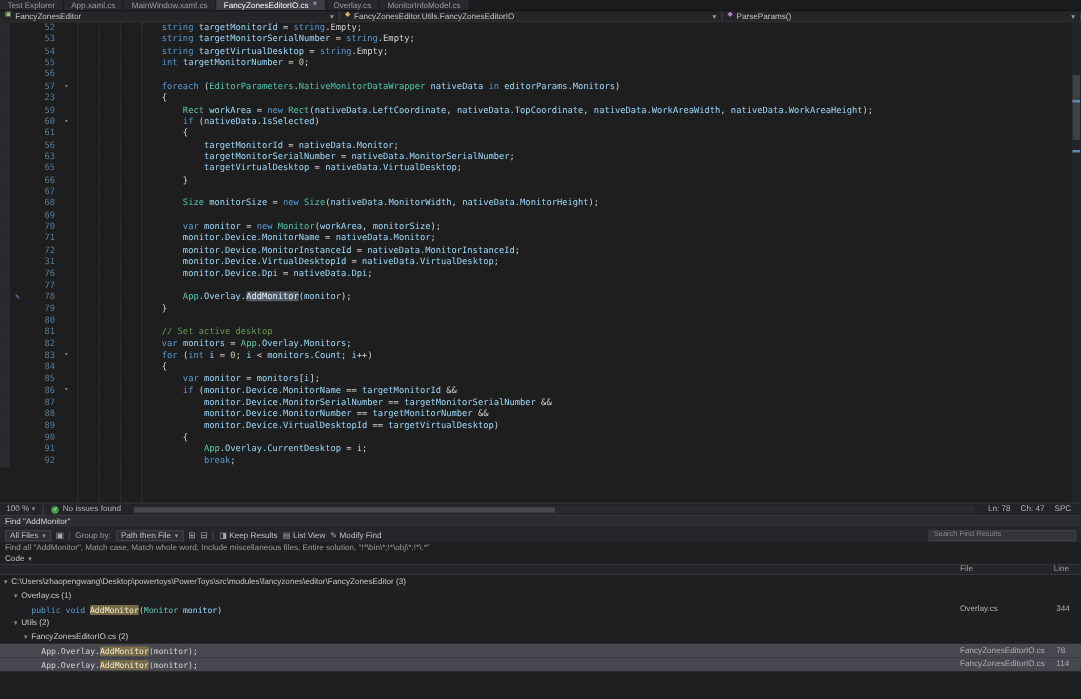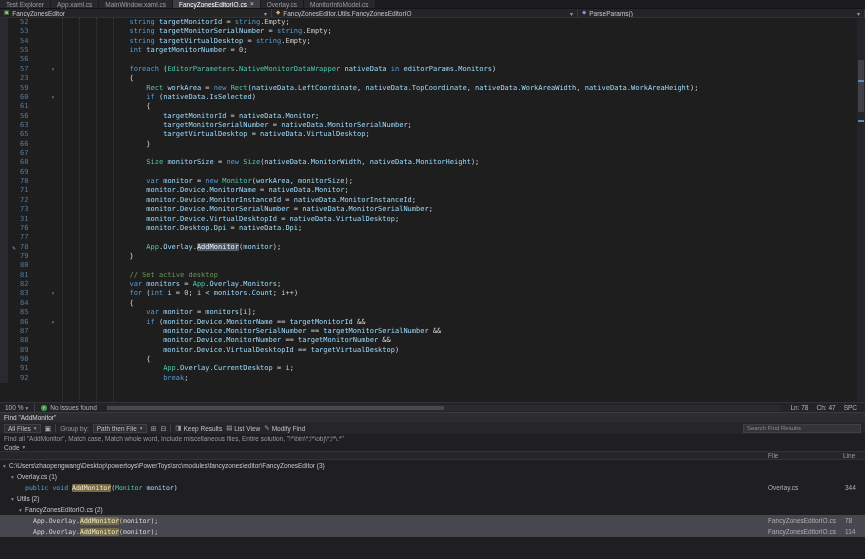--- a/index.html
+++ b/index.html
@@ -23,21 +23,21 @@
   .nav-combo .caret{margin-left:auto;color:#9a9a9a;font-size:6px}
   .nc-ico{font-size:5.5px;line-height:1}
   .nav-project{width:272px}.nav-type{width:306px}.nav-member{flex:1}
 
   
   .editor{position:absolute;left:0;top:18px;width:857px;height:384px;background:#1e1e1e;overflow:hidden}
   .code-line{display:flex;height:9.366px;line-height:9.366px;
     font-family:"DejaVu Sans Mono",monospace;font-size:7px;white-space:pre}
   .ln-margin{width:8px;background:#2a2a2e;flex:none}
   .ln-icon{width:12px;flex:none;text-align:center;color:#6aa0d8;font-size:6px}
-  .ln-num{width:28px;flex:none;color:#547c9e;padding-right:4px}
+  .ln-num{width:28px;flex:none;text-align:right;color:#547c9e;padding-right:4px}
   .ln-fold{width:10px;flex:none;text-align:center;color:#8a8a8a;font-size:5.5px}
   .code{flex:1;padding-left:4px;color:#d4d4d4;overflow:hidden}
   .guides{position:absolute;left:0;top:0;width:100%;height:100%;pointer-events:none}
   .guides .g{position:absolute;top:0;bottom:0;border-left:1px dotted #39393d}
   .tk-k{color:#569cd6}.tk-t{color:#4ec9b0}.tk-i{color:#9cdcfe}
   .tk-p{color:#d4d4d4}.tk-c{color:#6a9955}.tk-n{color:#b5cea8}
   .tk-hl{color:#e8eff6;background:#4e5a66;border-radius:1px}
   .tk-match{color:#f0ead2;background:#756a45;border-radius:1px}
 
   
@@ -161,23 +161,22 @@
         <div class="code-line"><span class="ln-margin"></span><span class="ln-icon"></span><span class="ln-num">56</span><span class="ln-fold"></span><span class="code"><span class="tk-p">                        </span><span class="tk-i">targetMonitorId</span><span class="tk-p"> = </span><span class="tk-i">nativeData.Monitor</span><span class="tk-p">;</span></span></div>
         <div class="code-line"><span class="ln-margin"></span><span class="ln-icon"></span><span class="ln-num">63</span><span class="ln-fold"></span><span class="code"><span class="tk-p">                        </span><span class="tk-i">targetMonitorSerialNumber</span><span class="tk-p"> = </span><span class="tk-i">nativeData.MonitorSerialNumber</span><span class="tk-p">;</span></span></div>
         <div class="code-line"><span class="ln-margin"></span><span class="ln-icon"></span><span class="ln-num">65</span><span class="ln-fold"></span><span class="code"><span class="tk-p">                        </span><span class="tk-i">targetVirtualDesktop</span><span class="tk-p"> = </span><span class="tk-i">nativeData.VirtualDesktop</span><span class="tk-p">;</span></span></div>
         <div class="code-line"><span class="ln-margin"></span><span class="ln-icon"></span><span class="ln-num">66</span><span class="ln-fold"></span><span class="code"><span class="tk-p">                    }</span></span></div>
         <div class="code-line"><span class="ln-margin"></span><span class="ln-icon"></span><span class="ln-num">67</span><span class="ln-fold"></span><span class="code"></span></div>
         <div class="code-line"><span class="ln-margin"></span><span class="ln-icon"></span><span class="ln-num">68</span><span class="ln-fold"></span><span class="code"><span class="tk-p">                    </span><span class="tk-t">Size</span><span class="tk-p"> </span><span class="tk-i">monitorSize</span><span class="tk-p"> = </span><span class="tk-k">new</span><span class="tk-p"> </span><span class="tk-t">Size</span><span class="tk-p">(</span><span class="tk-i">nativeData.MonitorWidth</span><span class="tk-p">, </span><span class="tk-i">nativeData.MonitorHeight</span><span class="tk-p">);</span></span></div>
         <div class="code-line"><span class="ln-margin"></span><span class="ln-icon"></span><span class="ln-num">69</span><span class="ln-fold"></span><span class="code"></span></div>
         <div class="code-line"><span class="ln-margin"></span><span class="ln-icon"></span><span class="ln-num">70</span><span class="ln-fold"></span><span class="code"><span class="tk-p">                    </span><span class="tk-k">var</span><span class="tk-p"> </span><span class="tk-i">monitor</span><span class="tk-p"> = </span><span class="tk-k">new</span><span class="tk-p"> </span><span class="tk-t">Monitor</span><span class="tk-p">(</span><span class="tk-i">workArea</span><span class="tk-p">, </span><span class="tk-i">monitorSize</span><span class="tk-p">);</span></span></div>
         <div class="code-line"><span class="ln-margin"></span><span class="ln-icon"></span><span class="ln-num">71</span><span class="ln-fold"></span><span class="code"><span class="tk-p">                    </span><span class="tk-i">monitor.Device.MonitorName</span><span class="tk-p"> = </span><span class="tk-i">nativeData.Monitor</span><span class="tk-p">;</span></span></div>
         <div class="code-line"><span class="ln-margin"></span><span class="ln-icon"></span><span class="ln-num">72</span><span class="ln-fold"></span><span class="code"><span class="tk-p">                    </span><span class="tk-i">monitor.Device.MonitorInstanceId</span><span class="tk-p"> = </span><span class="tk-i">nativeData.MonitorInstanceId</span><span class="tk-p">;</span></span></div>
-        <div class="code-line"><span class="ln-margin"></span><span class="ln-icon"></span><span class="ln-num">73</span><span class="ln-fold"></span><span class="code"><span class="tk-p">                    </span><span class="tk-i">monitor.Device.MonitorSerialNumber</span><span class="tk-p"> = </span><span class="tk-i">nativeData.MonitorSerialNumber</span><span class="tk-p">;</span></span></div>
         <div class="code-line"><span class="ln-margin"></span><span class="ln-icon"></span><span class="ln-num">31</span><span class="ln-fold"></span><span class="code"><span class="tk-p">                    </span><span class="tk-i">monitor.Device.VirtualDesktopId</span><span class="tk-p"> = </span><span class="tk-i">nativeData.VirtualDesktop</span><span class="tk-p">;</span></span></div>
-        <div class="code-line"><span class="ln-margin"></span><span class="ln-icon"></span><span class="ln-num">76</span><span class="ln-fold"></span><span class="code"><span class="tk-p">                    </span><span class="tk-i">monitor.Desktop.Dpi</span><span class="tk-p"> = </span><span class="tk-i">nativeData.Dpi</span><span class="tk-p">;</span></span></div>
+        <div class="code-line"><span class="ln-margin"></span><span class="ln-icon"></span><span class="ln-num">76</span><span class="ln-fold"></span><span class="code"><span class="tk-p">                    </span><span class="tk-i">monitor.Device.Dpi</span><span class="tk-p"> = </span><span class="tk-i">nativeData.Dpi</span><span class="tk-p">;</span></span></div>
         <div class="code-line"><span class="ln-margin"></span><span class="ln-icon"></span><span class="ln-num">77</span><span class="ln-fold"></span><span class="code"></span></div>
         <div class="code-line"><span class="ln-margin"></span><span class="ln-icon">✎</span><span class="ln-num">78</span><span class="ln-fold"></span><span class="code"><span class="tk-p">                    </span><span class="tk-t">App</span><span class="tk-p">.</span><span class="tk-i">Overlay</span><span class="tk-p">.</span><span class="tk-hl">AddMonitor</span><span class="tk-p">(</span><span class="tk-i">monitor</span><span class="tk-p">);</span></span></div>
         <div class="code-line"><span class="ln-margin"></span><span class="ln-icon"></span><span class="ln-num">79</span><span class="ln-fold"></span><span class="code"><span class="tk-p">                }</span></span></div>
         <div class="code-line"><span class="ln-margin"></span><span class="ln-icon"></span><span class="ln-num">80</span><span class="ln-fold"></span><span class="code"></span></div>
         <div class="code-line"><span class="ln-margin"></span><span class="ln-icon"></span><span class="ln-num">81</span><span class="ln-fold"></span><span class="code"><span class="tk-p">                </span><span class="tk-c">// Set active desktop</span></span></div>
         <div class="code-line"><span class="ln-margin"></span><span class="ln-icon"></span><span class="ln-num">82</span><span class="ln-fold"></span><span class="code"><span class="tk-p">                </span><span class="tk-k">var</span><span class="tk-p"> </span><span class="tk-i">monitors</span><span class="tk-p"> = </span><span class="tk-t">App</span><span class="tk-p">.</span><span class="tk-i">Overlay.Monitors</span><span class="tk-p">;</span></span></div>
         <div class="code-line"><span class="ln-margin"></span><span class="ln-icon"></span><span class="ln-num">83</span><span class="ln-fold">▾</span><span class="code"><span class="tk-p">                </span><span class="tk-k">for</span><span class="tk-p"> (</span><span class="tk-k">int</span><span class="tk-p"> </span><span class="tk-i">i</span><span class="tk-p"> = </span><span class="tk-n">0</span><span class="tk-p">; </span><span class="tk-i">i</span><span class="tk-p"> &lt; </span><span class="tk-i">monitors.Count</span><span class="tk-p">; </span><span class="tk-i">i</span><span class="tk-p">++)</span></span></div>
         <div class="code-line"><span class="ln-margin"></span><span class="ln-icon"></span><span class="ln-num">84</span><span class="ln-fold"></span><span class="code"><span class="tk-p">                {</span></span></div>
         <div class="code-line"><span class="ln-margin"></span><span class="ln-icon"></span><span class="ln-num">85</span><span class="ln-fold"></span><span class="code"><span class="tk-p">                    </span><span class="tk-k">var</span><span class="tk-p"> </span><span class="tk-i">monitor</span><span class="tk-p"> = </span><span class="tk-i">monitors</span><span class="tk-p">[</span><span class="tk-i">i</span><span class="tk-p">];</span></span></div>
         <div class="code-line"><span class="ln-margin"></span><span class="ln-icon"></span><span class="ln-num">86</span><span class="ln-fold">▾</span><span class="code"><span class="tk-p">                    </span><span class="tk-k">if</span><span class="tk-p"> (</span><span class="tk-i">monitor.Device.MonitorName</span><span class="tk-p"> == </span><span class="tk-i">targetMonitorId</span><span class="tk-p"> &amp;&amp;</span></span></div>

